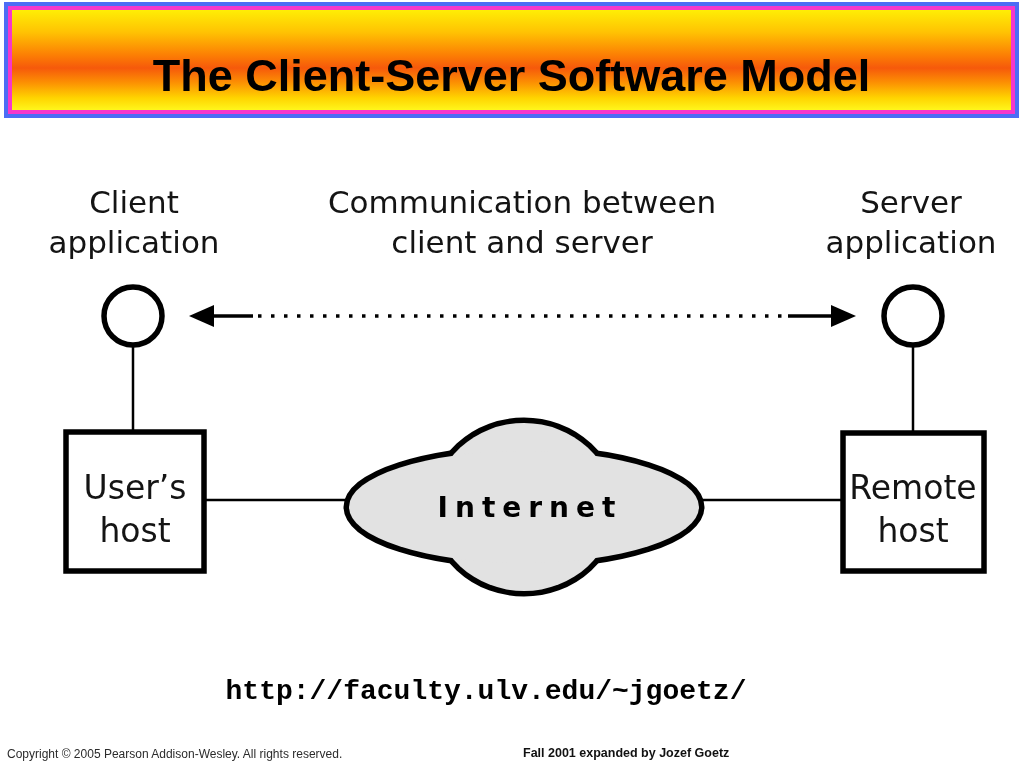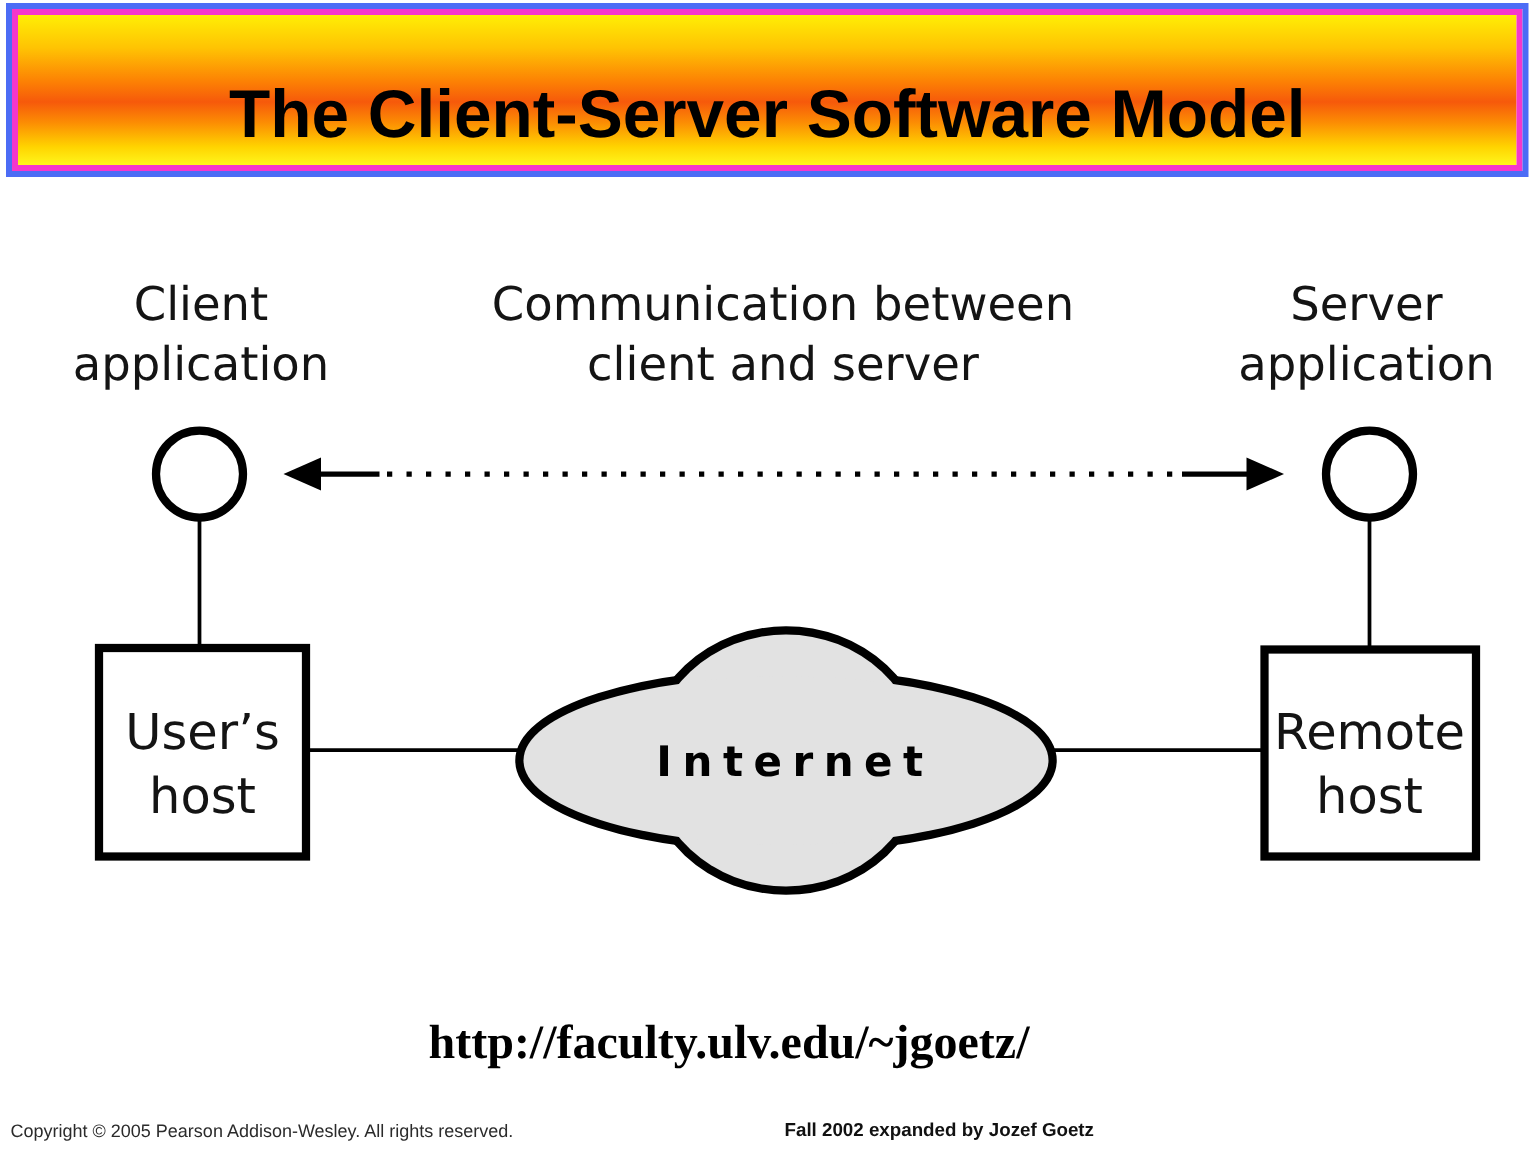--- a/index.html
+++ b/index.html
@@ -63,22 +63,22 @@
     letter-spacing: 7px;
     fill: #000000;
   }
 
   
   .url-text {
     position: absolute;
     left: 486px;
     top: 676px;
     transform: translateX(-50%);
-    font-family: Liberation Serif, serif;
-    font-size: 32px;
+    font-family: Liberation Mono, monospace;
+    font-size: 28px;
     font-weight: bold;
     color: #000000;
     white-space: nowrap;
   }
   .copyright-text {
     position: absolute;
     left: 7px;
     top: 747px;
     font-family: "Liberation Sans", sans-serif;
     font-size: 12px;
@@ -145,15 +145,15 @@
       <ellipse cx="524" cy="507" rx="175" ry="56" fill="#e2e2e2" stroke="#000" stroke-width="11"></ellipse>
       <ellipse cx="524" cy="507" rx="90" ry="84" fill="#e2e2e2" stroke="#000" stroke-width="11"></ellipse>
       <ellipse cx="524" cy="507" rx="90" ry="84" fill="#e2e2e2"></ellipse>
       <ellipse cx="524" cy="507" rx="175" ry="56" fill="#e2e2e2"></ellipse>
       <text class="internet-label" x="530" y="517" text-anchor="middle">Internet</text>
     </g>
   </svg>
 
   <div class="url-text">http://faculty.ulv.edu/~jgoetz/</div>
   <div class="copyright-text">Copyright © 2005 Pearson Addison-Wesley. All rights reserved.</div>
-  <div class="note-text">Fall 2002 expanded by Jozef Goetz</div>
+  <div class="note-text">Fall 2001 expanded by Jozef Goetz</div>
 
 </div>
 
 </body></html>

